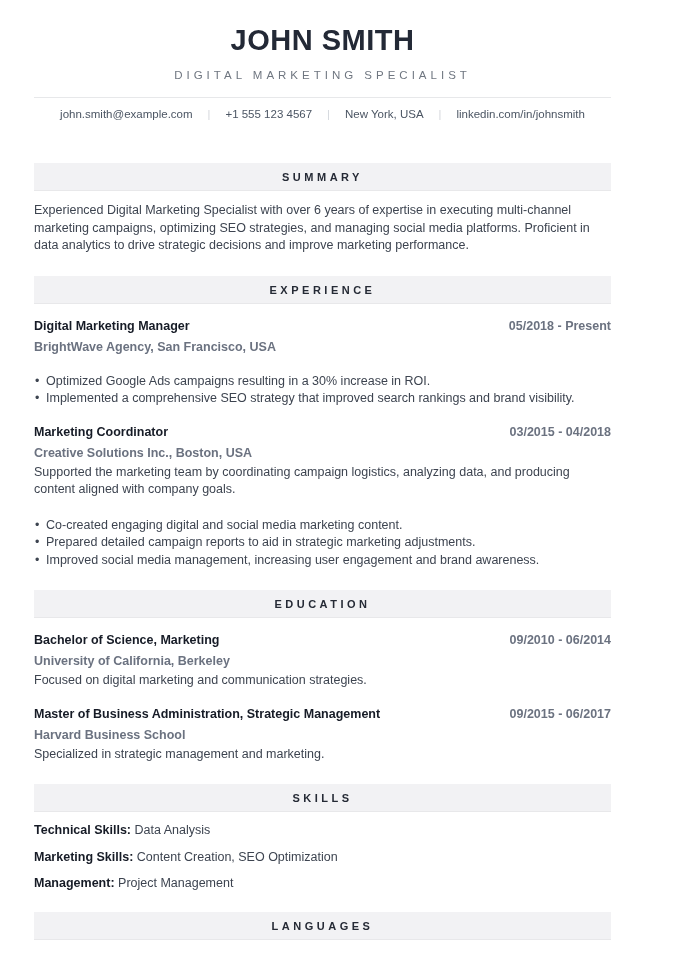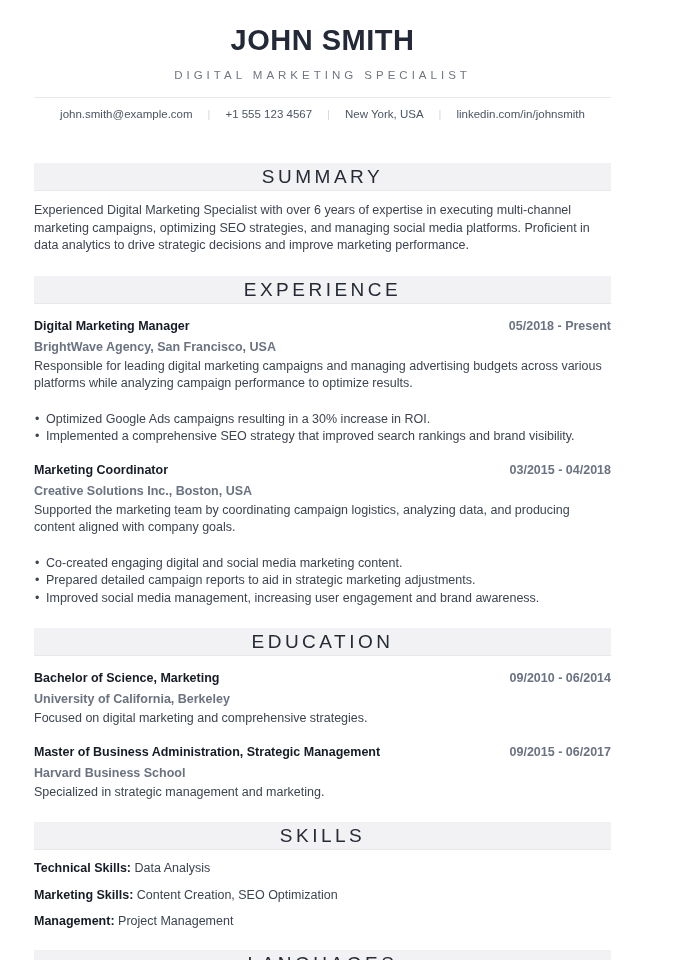--- a/index.html
+++ b/index.html
@@ -50,22 +50,22 @@
 
   
   .section-bar {
     margin: 0 34px;
     background: #f2f2f4;
     border-bottom: 1px solid #e8e8ea;
     text-align: center;
     padding: 6px 0 5px 0;
   }
   .section-bar .section-title {
-    font-size: 19px;
-    font-weight: 400;
+    font-size: 11px;
+    font-weight: 700;
     letter-spacing: 3.5px;
     color: #252a35;
     line-height: 16px;
   }
   .mt-summary { margin-top: 32px; }
   .mt-section { margin-top: 21px; }
 
   
   .summary-text {
     margin-top: 11px;
@@ -165,21 +165,20 @@
     <div class="section-title">EXPERIENCE</div>
   </div>
   <div class="content">
 
     <div class="entry">
       <div class="entry-head">
         <span class="entry-title">Digital Marketing Manager</span>
         <span class="entry-date">05/2018 - Present</span>
       </div>
       <div class="entry-org">BrightWave Agency, San Francisco, USA</div>
-      <div class="entry-desc">Responsible for leading digital marketing campaigns and managing advertising budgets across various platforms while analyzing campaign performance to optimize results.</div>
       <div class="bullet-list">
         <div class="bullet-item">Optimized Google Ads campaigns resulting in a 30% increase in ROI.</div>
         <div class="bullet-item">Implemented a comprehensive SEO strategy that improved search rankings and brand visibility.</div>
       </div>
     </div>
 
     <div class="entry">
       <div class="entry-head">
         <span class="entry-title">Marketing Coordinator</span>
         <span class="entry-date">03/2015 - 04/2018</span>
@@ -199,21 +198,21 @@
     <div class="section-title">EDUCATION</div>
   </div>
   <div class="content">
 
     <div class="entry">
       <div class="entry-head">
         <span class="entry-title">Bachelor of Science, Marketing</span>
         <span class="entry-date">09/2010 - 06/2014</span>
       </div>
       <div class="entry-org">University of California, Berkeley</div>
-      <div class="entry-desc">Focused on digital marketing and comprehensive strategies.</div>
+      <div class="entry-desc">Focused on digital marketing and communication strategies.</div>
     </div>
 
     <div class="entry">
       <div class="entry-head">
         <span class="entry-title">Master of Business Administration, Strategic Management</span>
         <span class="entry-date">09/2015 - 06/2017</span>
       </div>
       <div class="entry-org">Harvard Business School</div>
       <div class="entry-desc">Specialized in strategic management and marketing.</div>
     </div>

